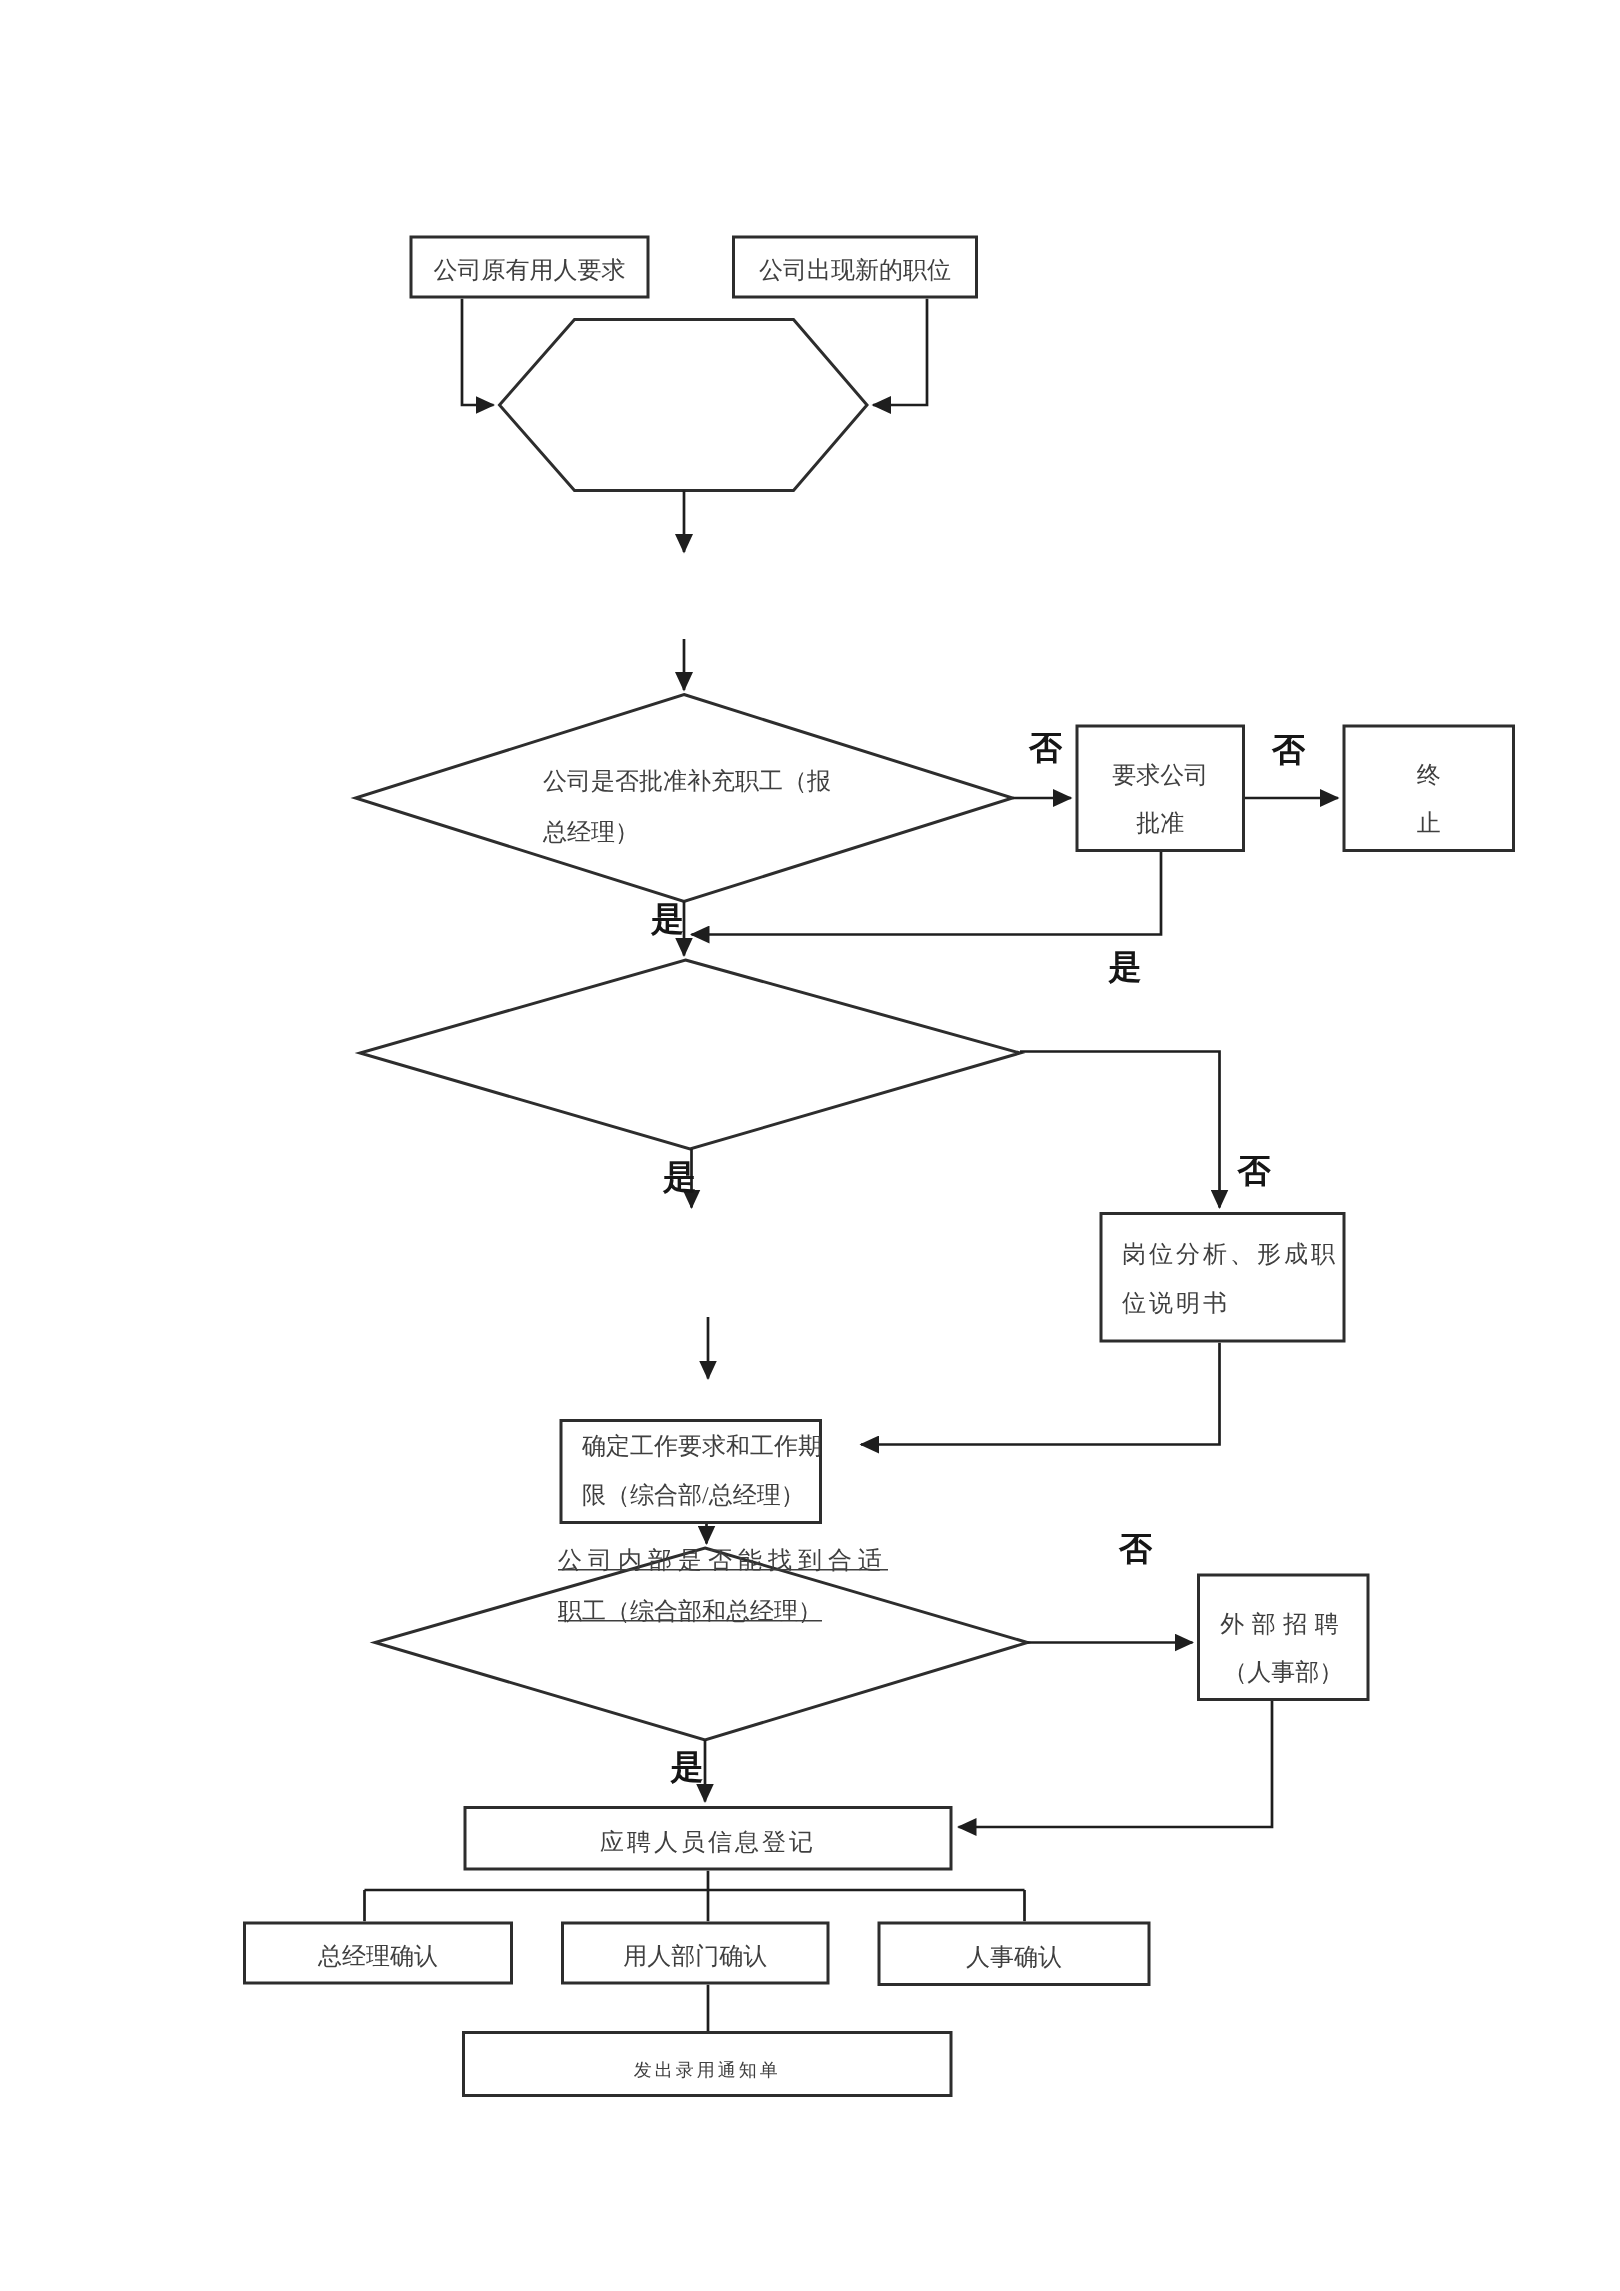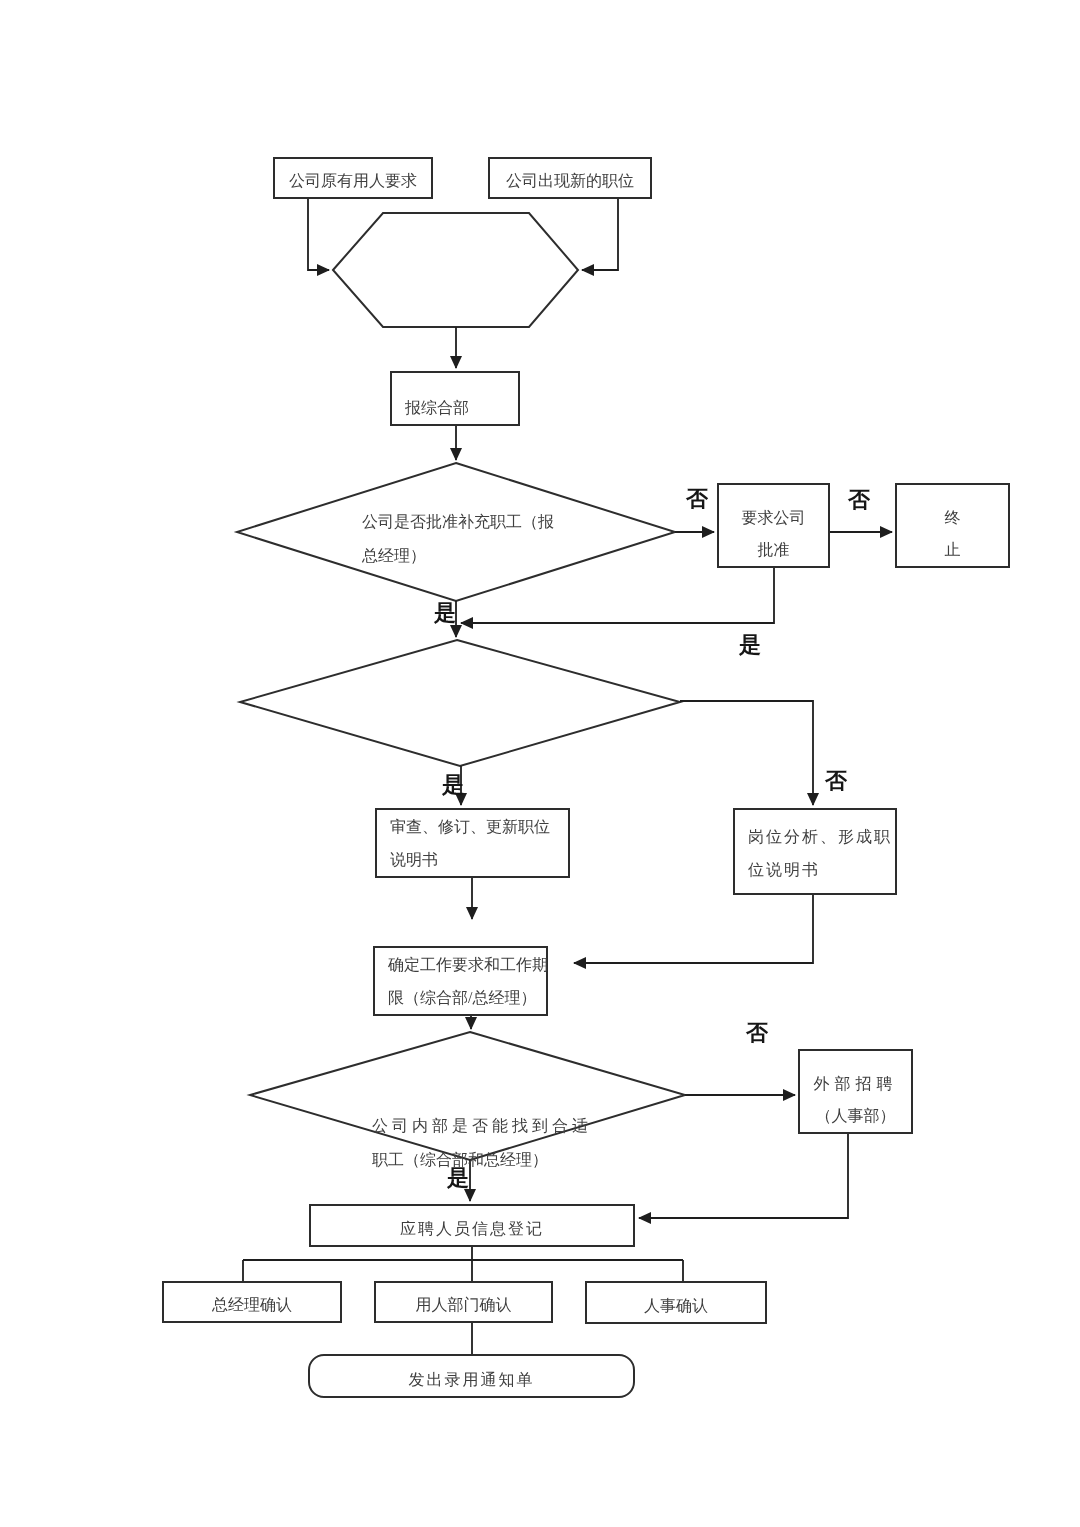--- a/index.html
+++ b/index.html
@@ -22,21 +22,21 @@
   .lh29 .ln{line-height:29px;}
   .lh33 .ln{line-height:33px;}
   .lh34 .ln{line-height:34px;}
   .ls2{letter-spacing:2px;}
   .ls4{letter-spacing:4px;}
   .ls5{letter-spacing:5px;}
   .elabel{
     position:absolute;font-size:22px;font-weight:bold;color:#161616;
     font-family:"Liberation Serif","DejaVu Serif",serif;line-height:22px;
   }
-  .big{font-size:16px;border-radius:16px;}
+  .big{font-size:12px;}
 </style>
 </head>
 <body>
 
 <div class="canvas">
 
   <svg class="lines-svg" viewBox="0 0 1080 1527" xmlns="http://www.w3.org/2000/svg">
     <defs>
       <marker id="arr" markerUnits="userSpaceOnUse" markerWidth="14" markerHeight="12" refX="12" refY="6" orient="auto">
         <path d="M0,0 L13,6 L0,12 Z" fill="#1e1e1e"></path>
@@ -71,38 +71,31 @@
   </svg>
 
   <div class="node" style="left:273px;top:157px;width:160px;height:42px;">
     <span class="ln">公司原有用人要求</span>
   </div>
 
   <div class="node" style="left:488px;top:157px;width:164px;height:42px;">
     <span class="ln">公司出现新的职位</span>
   </div>
 
-  <div class="node leftalign" style="left:390px;top:371px;width:130px;height:55px;">
-    <span class="ln">报综合部</span>
-  </div>
 
   <div class="node" style="left:717px;top:483px;width:113px;height:85px;">
     <span class="ln">要求公司</span>
     <span class="ln">批准</span>
   </div>
 
   <div class="node" style="left:895px;top:483px;width:115px;height:85px;">
     <span class="ln">终</span>
     <span class="ln">止</span>
   </div>
 
-  <div class="node leftalign lh33" style="left:375px;top:808px;width:195px;height:70px;">
-    <span class="ln">审查、修订、更新职位</span>
-    <span class="ln">说明书</span>
-  </div>
 
   <div class="node leftalign topalign lh33" style="left:733px;top:808px;width:164px;height:87px;">
     <span class="ln ls2">岗位分析、形成职</span>
     <span class="ln ls2">位说明书</span>
   </div>
 
   <div class="node leftalign lh33" style="left:373px;top:946px;width:175px;height:70px;">
     <span class="ln">确定工作要求和工作期</span>
     <span class="ln">限（综合部/总经理）</span>
   </div>
@@ -132,21 +125,21 @@
     <span class="ln ls2">发出录用通知单</span>
   </div>
 
 
   <div class="freetext lh34" style="left:362px;top:505px;">
     <div class="ln">公司是否批准补充职工（报</div>
     <div class="ln">总经理）</div>
   </div>
 
 
-  <div class="freetext lh34" style="left:372px;top:1109px;">
+  <div class="freetext lh34" style="left:372px;top:1024px;text-decoration:underline;">
     <div class="ln ls4">公司内部是否能找到合适</div>
     <div class="ln">职工（综合部和总经理）</div>
   </div>
 
   <div class="elabel" style="left:686px;top:488px;">否</div>
   <div class="elabel" style="left:848px;top:489px;">否</div>
   <div class="elabel" style="left:434px;top:602px;">是</div>
   <div class="elabel" style="left:739px;top:634px;">是</div>
   <div class="elabel" style="left:442px;top:774px;">是</div>
   <div class="elabel" style="left:825px;top:770px;">否</div>

